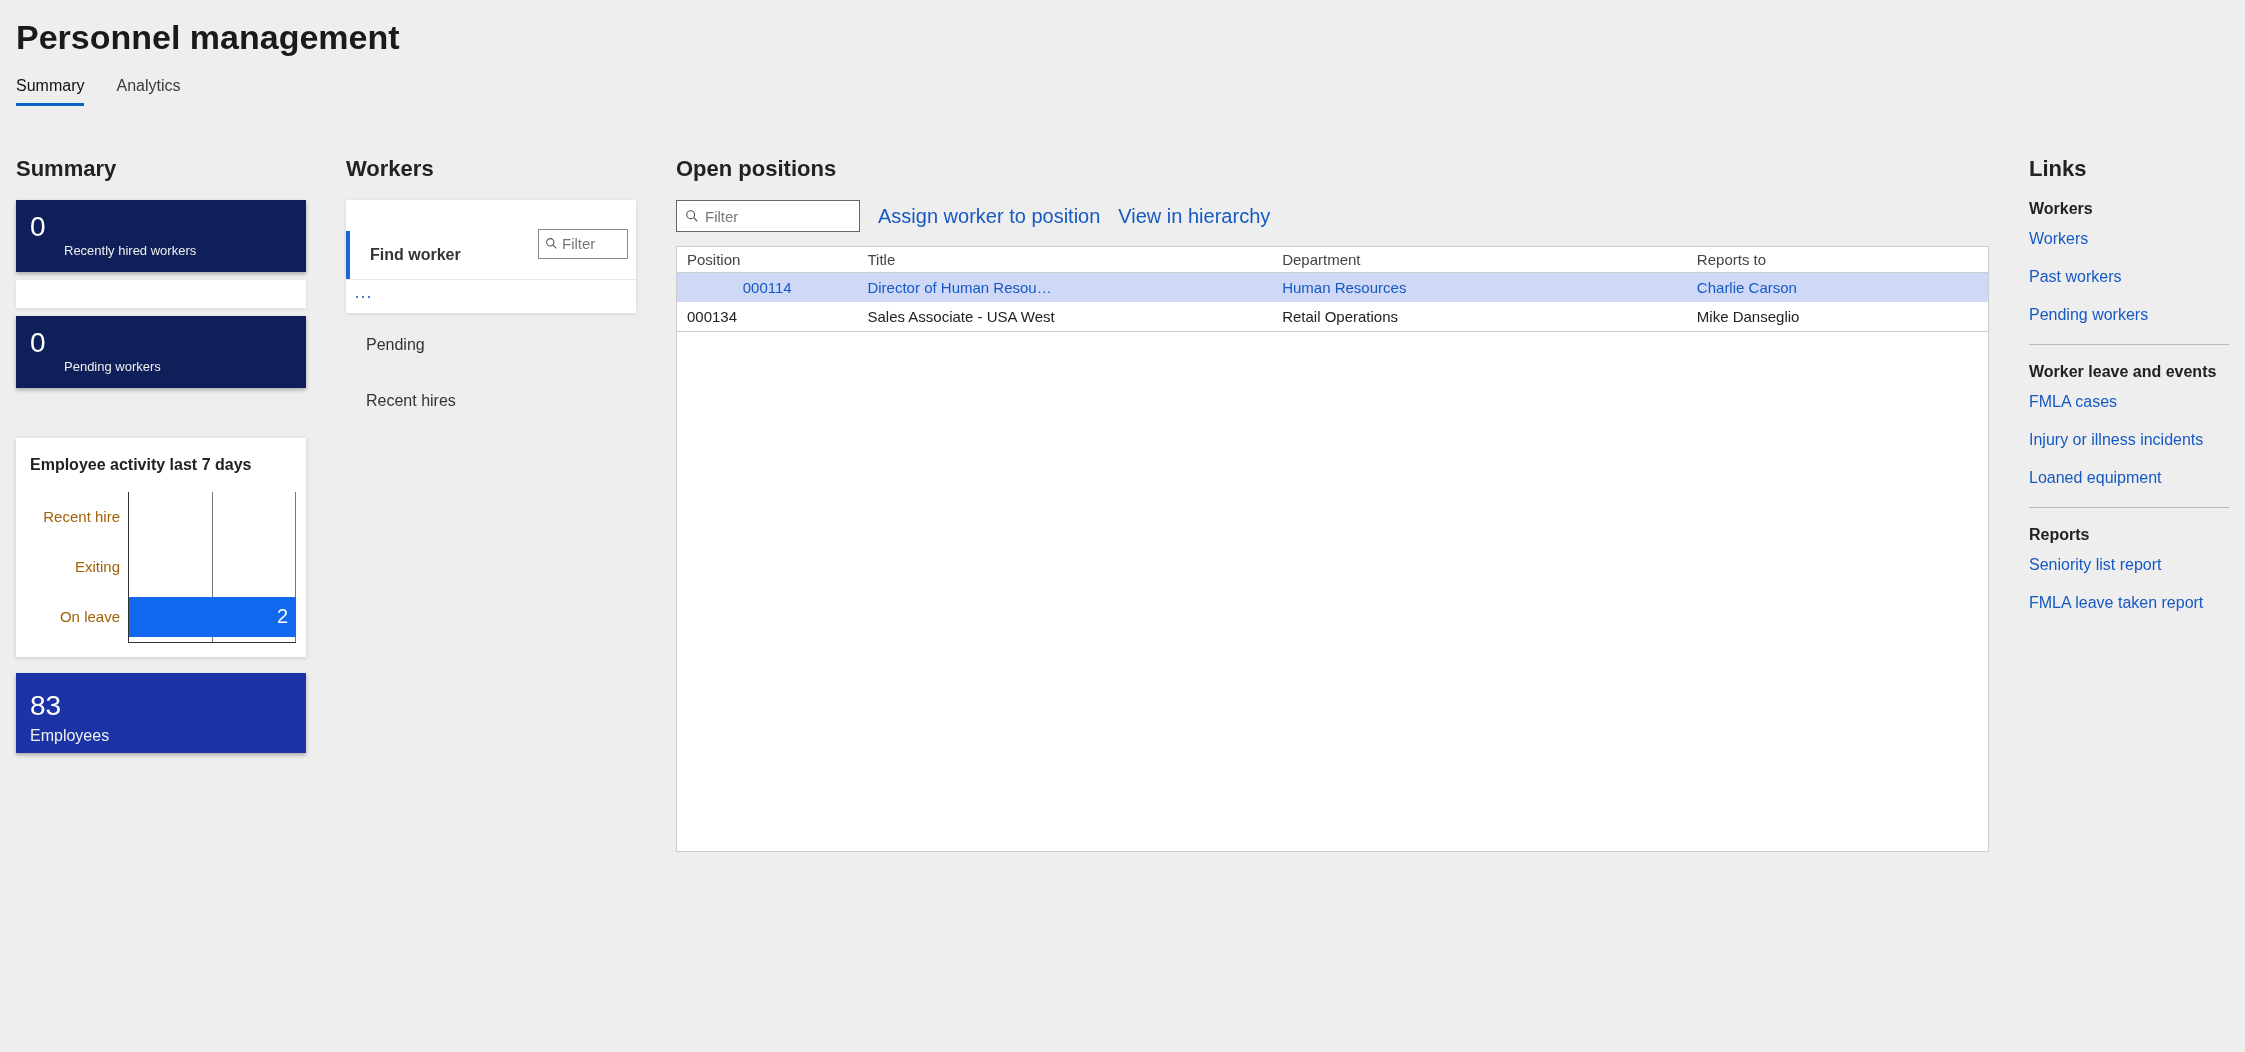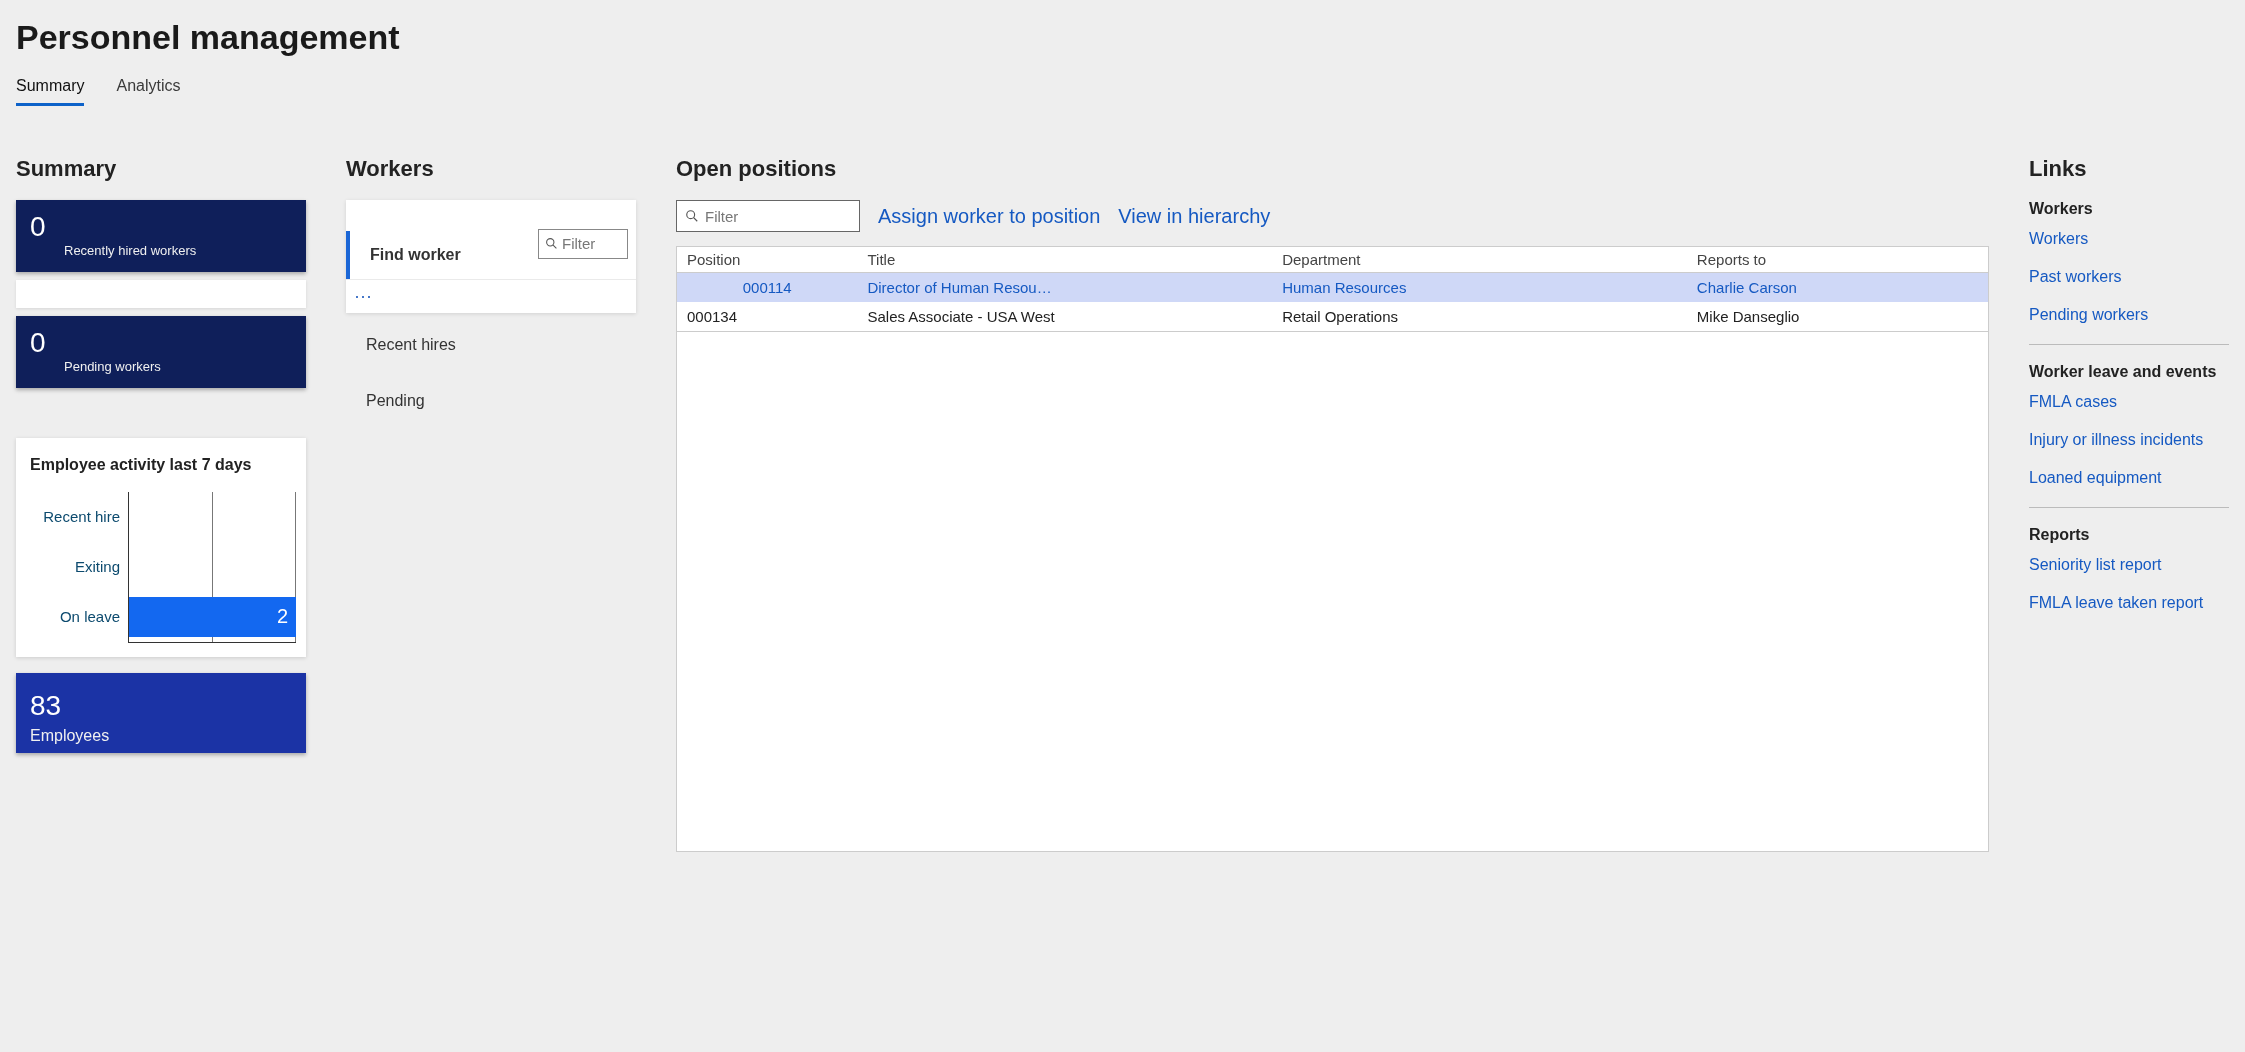--- a/index.html
+++ b/index.html
@@ -71,21 +71,21 @@
   
   .activity-card {
     background: #fff;
     padding: 18px 10px 14px;
     box-shadow: 0 1px 4px rgba(0,0,0,0.15);
     margin-top: 50px;
   }
   .activity-title { font-size: 16px; font-weight: 600; color: #222; margin-bottom: 18px; padding-left: 4px;}
   .chart { width: 100%; }
   .chart-row { display: flex; align-items: center; height: 50px; }
-  .chart-label { width: 102px; text-align: right; padding-right: 8px; color: #0c4a6e; font-size: 15px;}
+  .chart-label { width: 102px; text-align: right; padding-right: 8px; color: #a16207; font-size: 15px;}
   .chart-track { flex: 1; height: 100%; position: relative; border-left: 1px solid #333; }
   .chart-grid { position: absolute; inset: 0; display:flex; }
   .chart-grid div { border-right: 1px solid #777; flex: 1; }
   .chart-bar { position: absolute; left: 0; top: 5px; height: 40px; background: #1368f0; display:flex; align-items:center; justify-content:flex-end; padding-right: 8px; color:#fff; font-size: 20px;}
   .chart-baseline { height: 1px; background:#333; margin-left:102px; }
 
   
   .workers-panel { background: #fff; box-shadow: 0 1px 4px rgba(0,0,0,0.12); }
   .wtab { padding: 0 20px; height: 48px; display:flex; align-items:center; font-size: 16px; color:#333; cursor:pointer;margin-top:31px; }
   .wtab.active { border-left: 4px solid #1a66d6; font-weight:600; }
@@ -205,22 +205,22 @@
           <div class="filter-box">
             <svg viewBox="0 0 16 16">
                 <circle cx="6.5" cy="6.5" r="4.5" stroke-width="1.3"></circle>
                 <line x1="10" y1="10" x2="14" y2="14" stroke-width="1.3"></line>
               </svg>
             <span>Filter</span>
           </div>
         </div>
         <div class="ellipsis-row">···</div>
       </div>
+      <div class="wtab" style="margin-top:8px">Pending</div>
       <div class="wtab" style="margin-top:8px">Recent hires</div>
-      <div class="wtab" style="margin-top:8px">Pending</div>
     </div>
 
     <div class="col-open">
       <div class="section-title">Open positions</div>
       <div class="op-head">
         <div class="op-filter">
           <svg viewBox="0 0 16 16">
               <circle cx="6.5" cy="6.5" r="4.5" stroke-width="1.3"></circle>
               <line x1="10" y1="10" x2="14" y2="14" stroke-width="1.3"></line>
             </svg>

